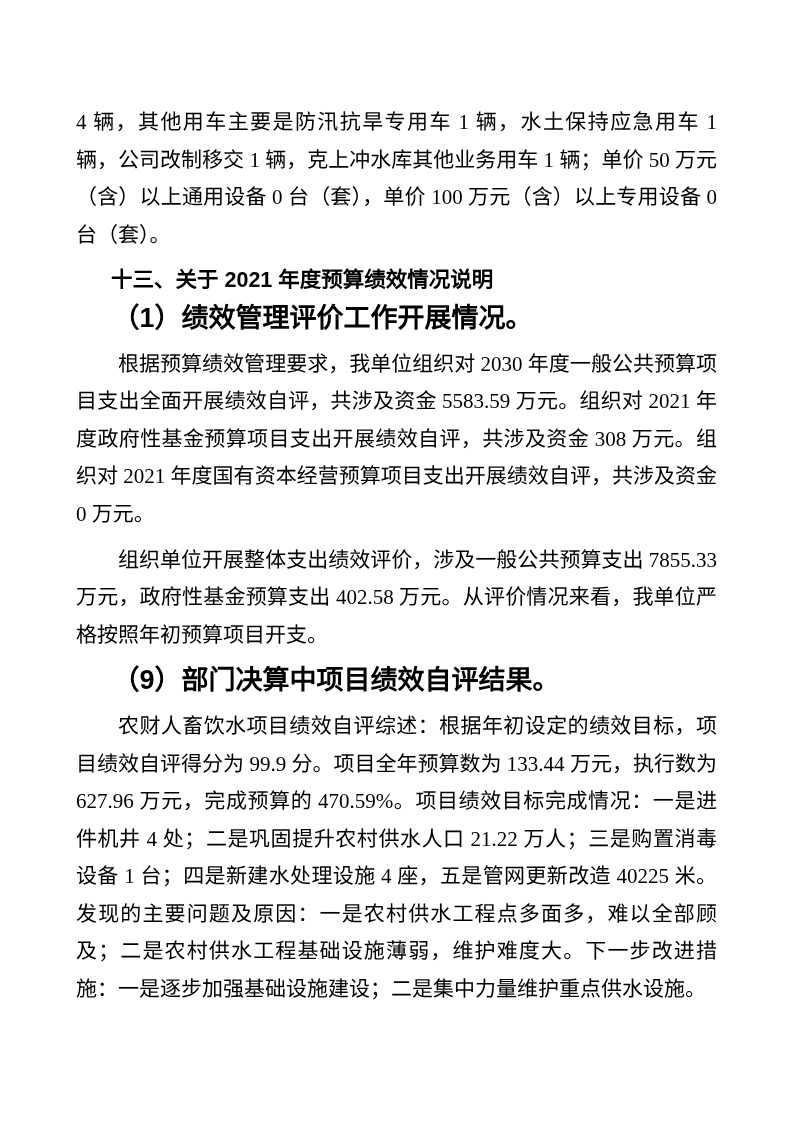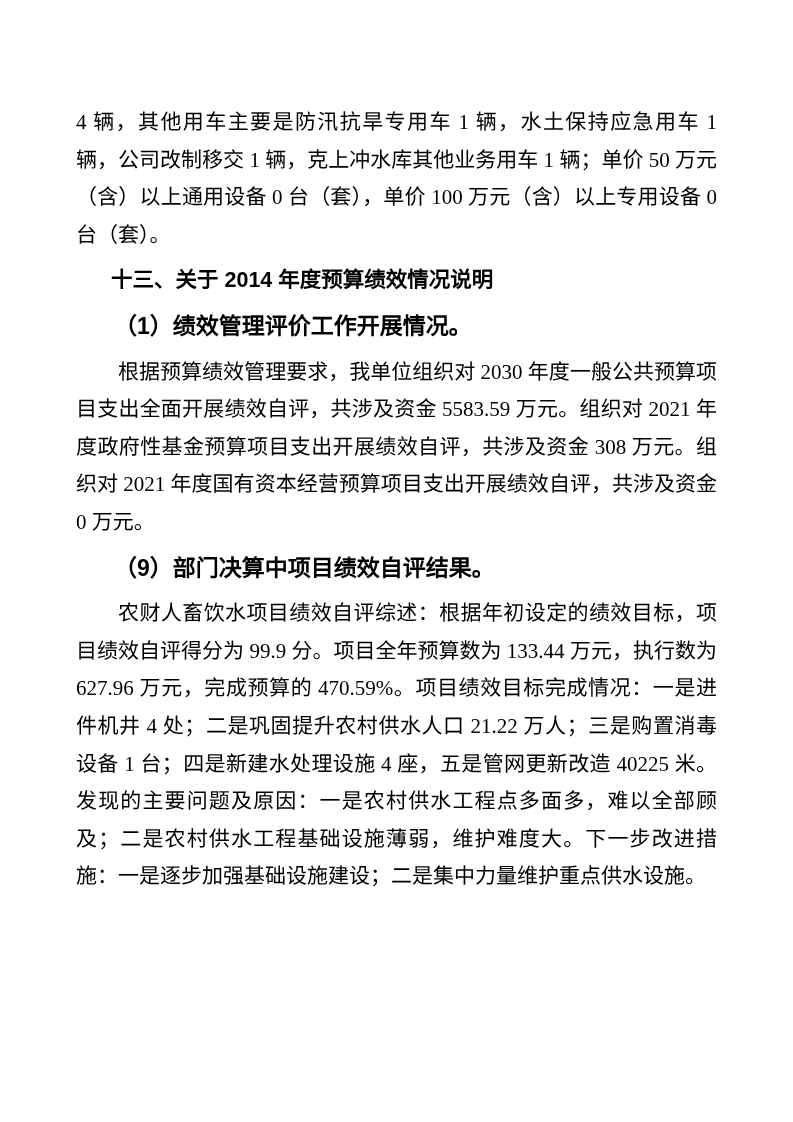--- a/index.html
+++ b/index.html
@@ -39,42 +39,43 @@
   .heading-l1 {
     margin: 0;
     font-family: "Liberation Sans", "DejaVu Sans", sans-serif;
     font-size: 21.5px;
     font-weight: bold;
     line-height: 37.6px;
     text-indent: 2em;
     color: #000000;
   }
   .heading-l2 {
-    margin: 8px;
+    margin: 0;
     font-family: "Liberation Sans", "DejaVu Sans", sans-serif;
-    font-size: 23px;
+    font-size: 27px;
     font-weight: bold;
     line-height: 37.6px;
     text-indent: 1.65em;
     color: #000000;
   }
 </style>
 </head>
 <body>
 
 <div class="page">
   <div class="content">
 
     <p class="body-para no-indent">4 辆，其他用车主要是防汛抗旱专用车 1 辆，水土保持应急用车 1 辆，公司改制移交 1 辆，克上冲水库其他业务用车 1 辆；单价 50 万元（含）以上通用设备 0 台（套），单价 100 万元（含）以上专用设备 0 台（套）。</p>
 
-    <h2 class="heading-l1">十三、关于 2014 年度预算绩效情况说明</h2>
+    <h2 class="heading-l1">十三、关于 2021 年度预算绩效情况说明</h2>
 
     <h3 class="heading-l2">（1）绩效管理评价工作开展情况。</h3>
 
     <p class="body-para">根据预算绩效管理要求，我单位组织对 2030 年度一般公共预算项目支出全面开展绩效自评，共涉及资金 5583.59 万元。组织对 2021 年度政府性基金预算项目支出开展绩效自评，共涉及资金 308 万元。组织对 2021 年度国有资本经营预算项目支出开展绩效自评，共涉及资金 0 万元。</p>
 
+    <p class="body-para">组织单位开展整体支出绩效评价，涉及一般公共预算支出 7855.33 万元，政府性基金预算支出 402.58 万元。从评价情况来看，我单位严格按照年初预算项目开支。</p>
 
     <h3 class="heading-l2">（9）部门决算中项目绩效自评结果。</h3>
 
     <p class="body-para">农财人畜饮水项目绩效自评综述：根据年初设定的绩效目标，项目绩效自评得分为 99.9 分。项目全年预算数为 133.44 万元，执行数为 627.96 万元，完成预算的 470.59%。项目绩效目标完成情况：一是进件机井 4 处；二是巩固提升农村供水人口 21.22 万人；三是购置消毒设备 1 台；四是新建水处理设施 4 座，五是管网更新改造 40225 米。发现的主要问题及原因：一是农村供水工程点多面多，难以全部顾及；二是农村供水工程基础设施薄弱，维护难度大。下一步改进措施：一是逐步加强基础设施建设；二是集中力量维护重点供水设施。</p>
 
   </div>
 </div>
 
 </body></html>

